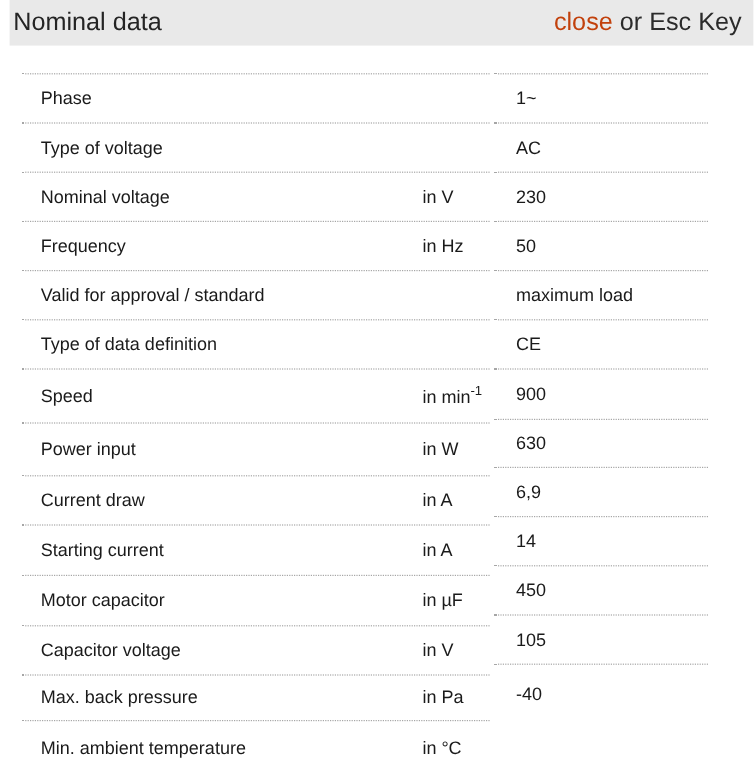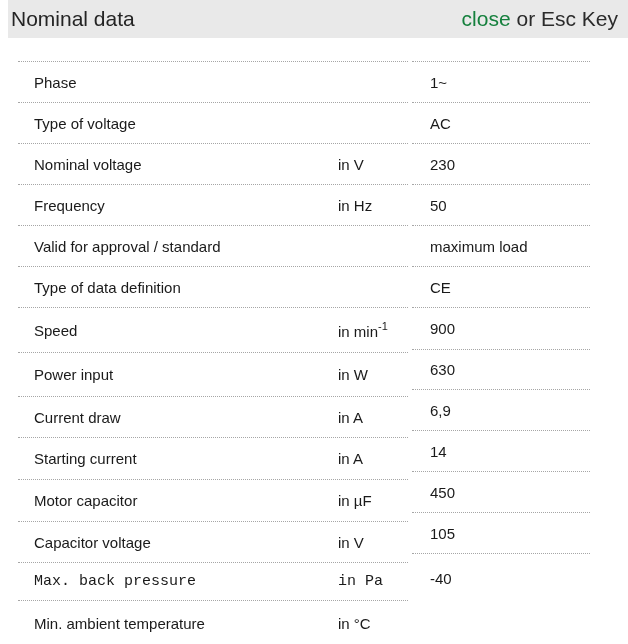--- a/index.html
+++ b/index.html
@@ -18,21 +18,21 @@
     background: #e9e9e9;
     display: flex;
     align-items: center;
     justify-content: space-between;
     padding: 0 10px 0 3px;
     font-size: 21px;
   }
   .header .title { color: #242424; }
   .header .close-area { color: #2b2b2b; white-space: pre; }
   .header .close-link {
-    color: #15803d;
+    color: #c2410c;
     text-decoration: none;
     cursor: pointer;
   }
 
   .table-wrap {
     margin-left: 18px;
     margin-top: 23px;
     width: 572px;
     display: flex;
     align-items: flex-start;
@@ -42,21 +42,21 @@
   .col-right { width: 178px; }
 
   .trow {
     border-top: 1px dotted #a6a6a6;
     display: flex;
     align-items: center;
     position: relative;
     font-size: 15px;
   }
   .trow .lbl { padding-left: 16px; text-align: center; }
-  .trow .unit { position: absolute; left: 320px; white-space: nowrap; }
+  .trow .unit { position: absolute; left: 334px; white-space: nowrap; }
   .trow .unit sup { font-size: 11px; position: relative; top: -1px; }
   .trow .val { padding-left: 18px; white-space: nowrap; }
 </style>
 </head>
 <body>
 
 <div class="dialog">
 
   <div class="header">
     <span class="title">Nominal data</span>
@@ -102,21 +102,21 @@
           <span class="unit"><span>in A</span></span>
         </div>
         <div class="trow" style="height: 42px;">
           <span class="lbl">Motor capacitor</span>
           <span class="unit"><span>in µF</span></span>
         </div>
         <div class="trow" style="height: 41px;">
           <span class="lbl">Capacitor voltage</span>
           <span class="unit"><span>in V</span></span>
         </div>
-        <div class="trow" style="height: 38px; font-family: Liberation Mono, monospace;">
+        <div class="trow" style="height: 38px;">
           <span class="lbl">Max. back pressure</span>
           <span class="unit"><span>in Pa</span></span>
         </div>
         <div class="trow" style="height: 46px;">
           <span class="lbl">Min. ambient temperature</span>
           <span class="unit"><span>in °C</span></span>
         </div>
       </div>
     <div class="col-gap"></div>
     <div class="col-right" id="col-right">

